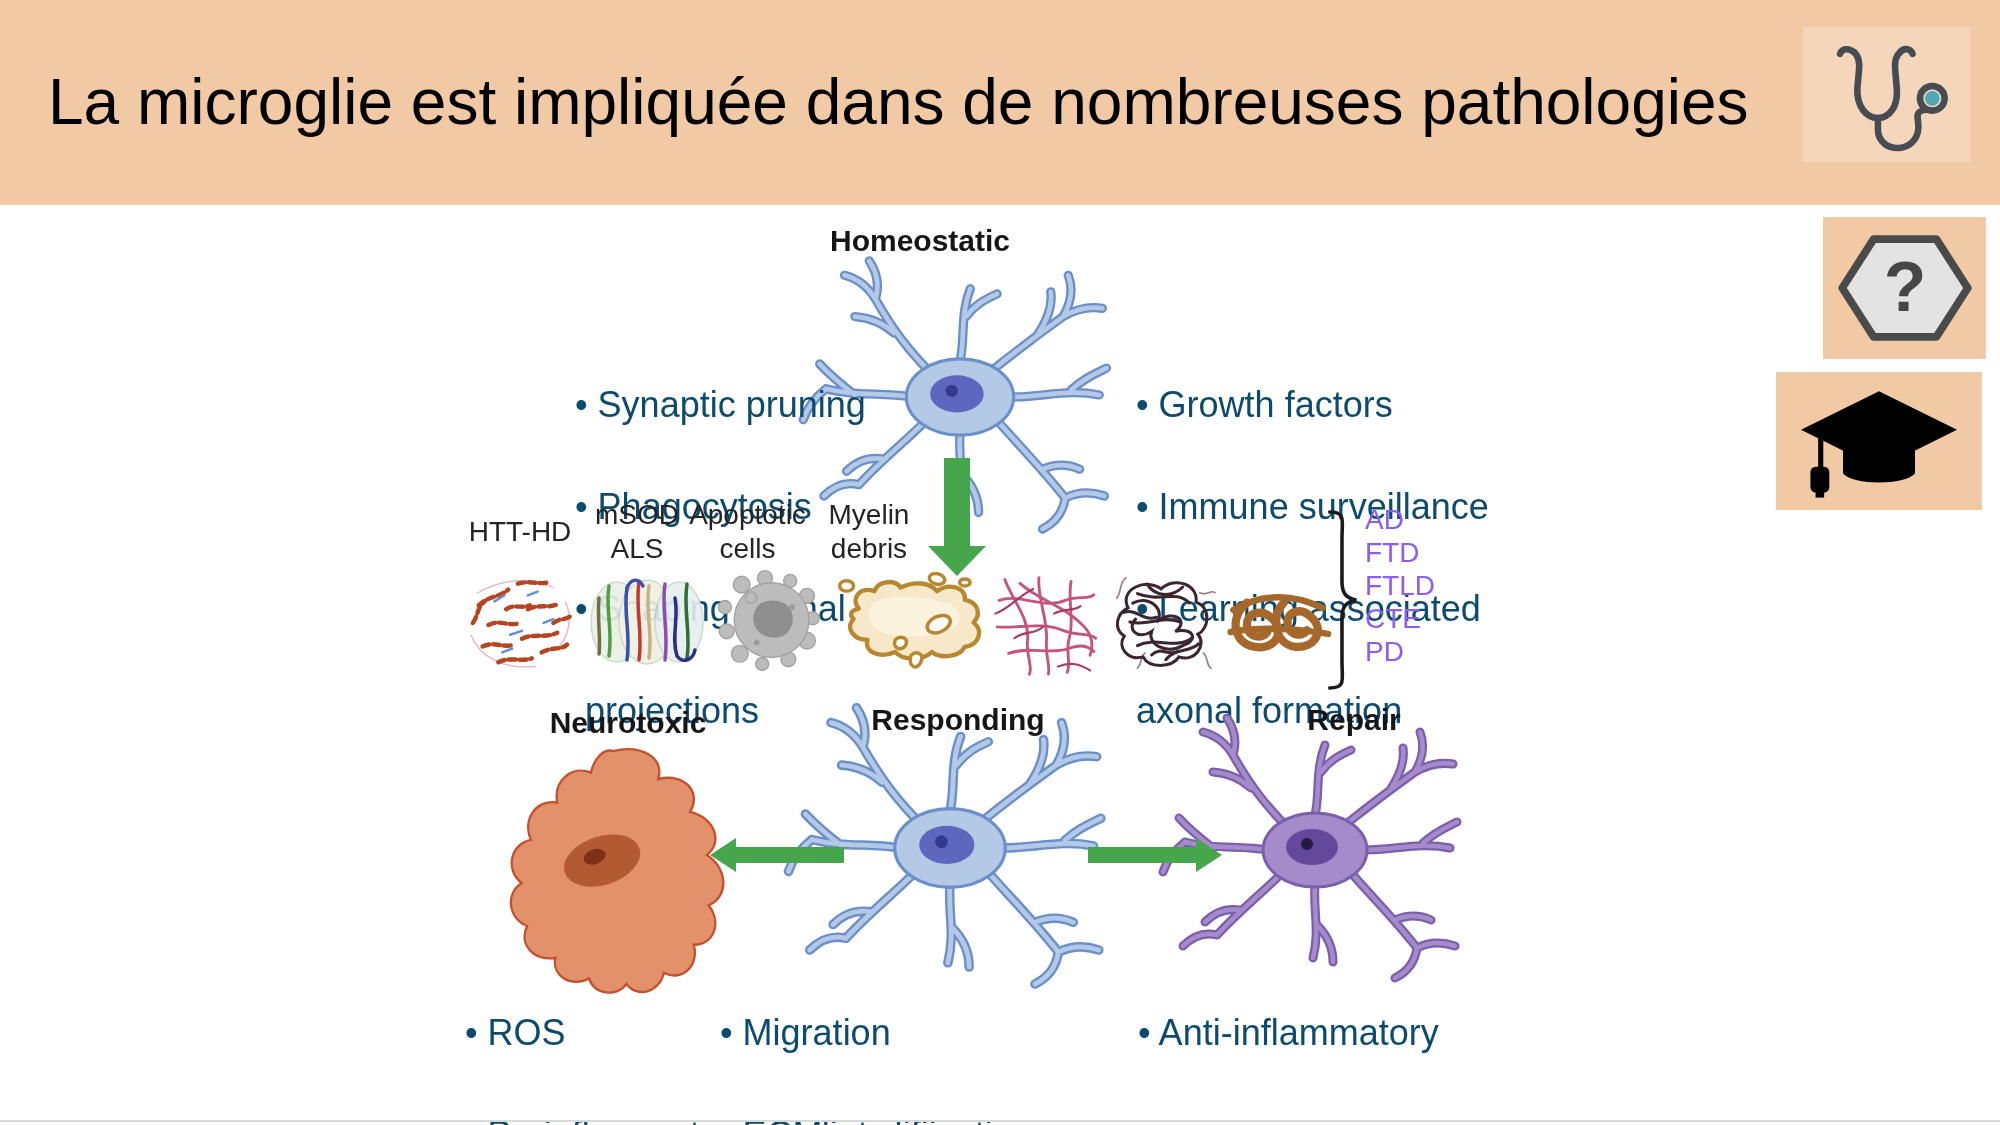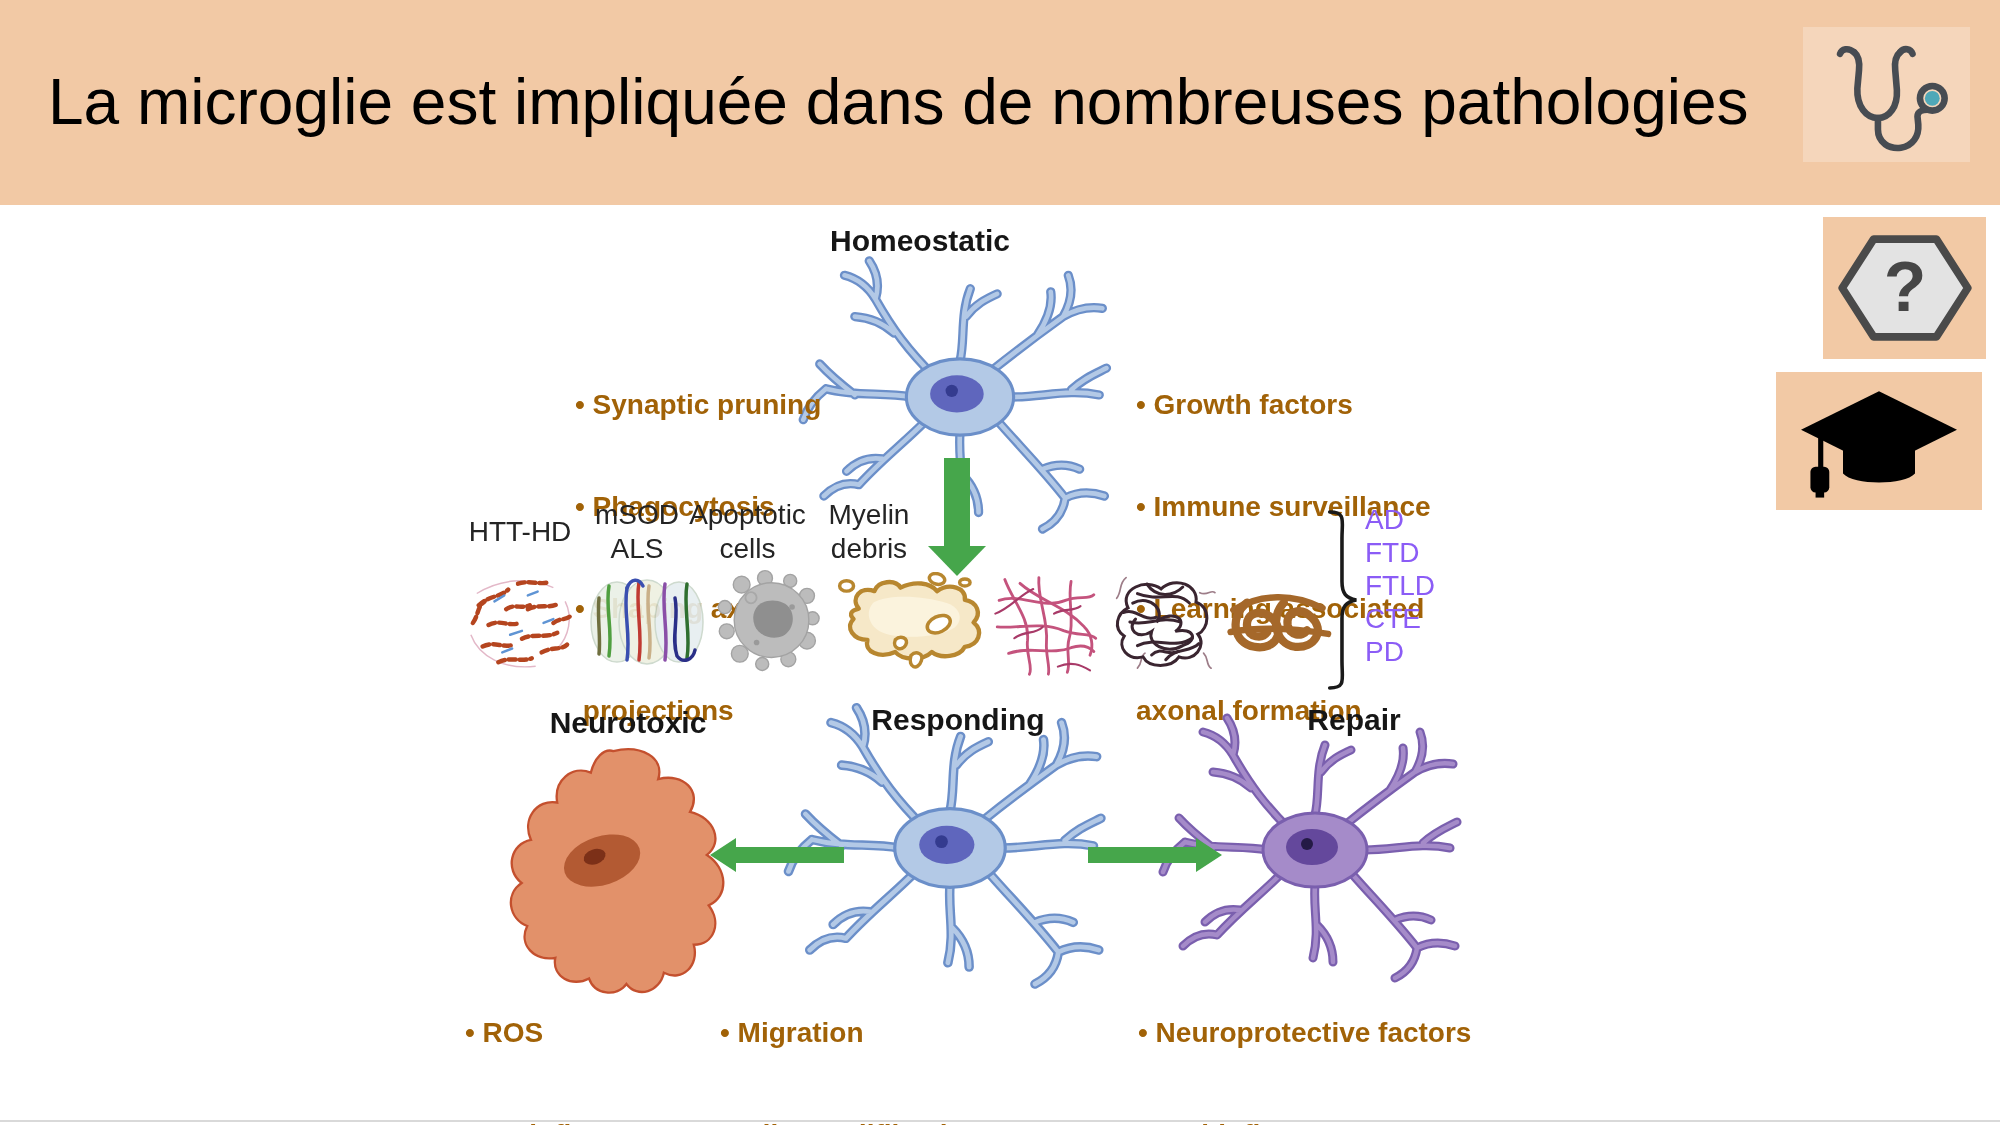--- a/index.html
+++ b/index.html
@@ -10,21 +10,21 @@
   .header{position:absolute;left:0;top:0;width:2000px;height:205px;
           background:var(--header_bg,#f2c9a5);}
   .title{position:absolute;left:48px;top:57px;font-size:64px;line-height:90px;
          color:#000;white-space:nowrap;}
   .icon-box{position:absolute;display:flex;align-items:center;justify-content:center;}
   .stetho-box{left:1803px;top:27px;width:167px;height:135px;background:var(--stetho_box_bg,#f5d6bb);}
   .hex-box{left:1823px;top:217px;width:163px;height:142px;background:var(--icon_box_bg,#f2c9a5);}
   .cap-box{left:1776px;top:372px;width:206px;height:138px;background:var(--icon_box_bg,#f2c9a5);}
 
   
-  .bullets{position:absolute;font-size:28px;line-height:34px;color:#a16207;white-space:pre;font-weight:bold;}
+  .bullets{position:absolute;font-size:36px;line-height:34px;color:#0c4a6e;white-space:pre;}
   .sec-label{position:absolute;font-weight:bold;font-size:30px;color:#161616;text-align:center;}
   .small-label{position:absolute;font-size:28px;line-height:34px;text-align:center;color:#242424;}
   .disease-list{position:absolute;left:1365px;top:503px;font-size:28px;line-height:33px;color:#8b5cf6;}
 
   .abs{position:absolute;}
   .divider{position:absolute;left:0;top:1120px;width:2000px;height:2px;background:var(--divider,#d9d9d9);}
 
   
   .cell-blue{--cf:var(--cell_blue,#b3c9e6);--cl:var(--cell_blue_line,#6b8fc9);
              --cn:var(--cell_blue_nucleus,#5f66bd);--cd:#343b8f;}
@@ -306,20 +306,19 @@
     <div>• ROS</div>
     <div>• Proinflammatory mediators</div>
     
   </div>
   <div class="bullets" style="left:720px;top:948px">
     <div>• Migration</div>
     <div>• ECM modifiication</div>
     
   </div>
   <div class="bullets" style="left:1138px;top:948px">
-    <div>• Neuroprotective factors</div>
     <div>• Anti-inflammatory</div>
     
     
   </div>
 
   <div class="divider"></div>
 </div>
 
 </body></html>

